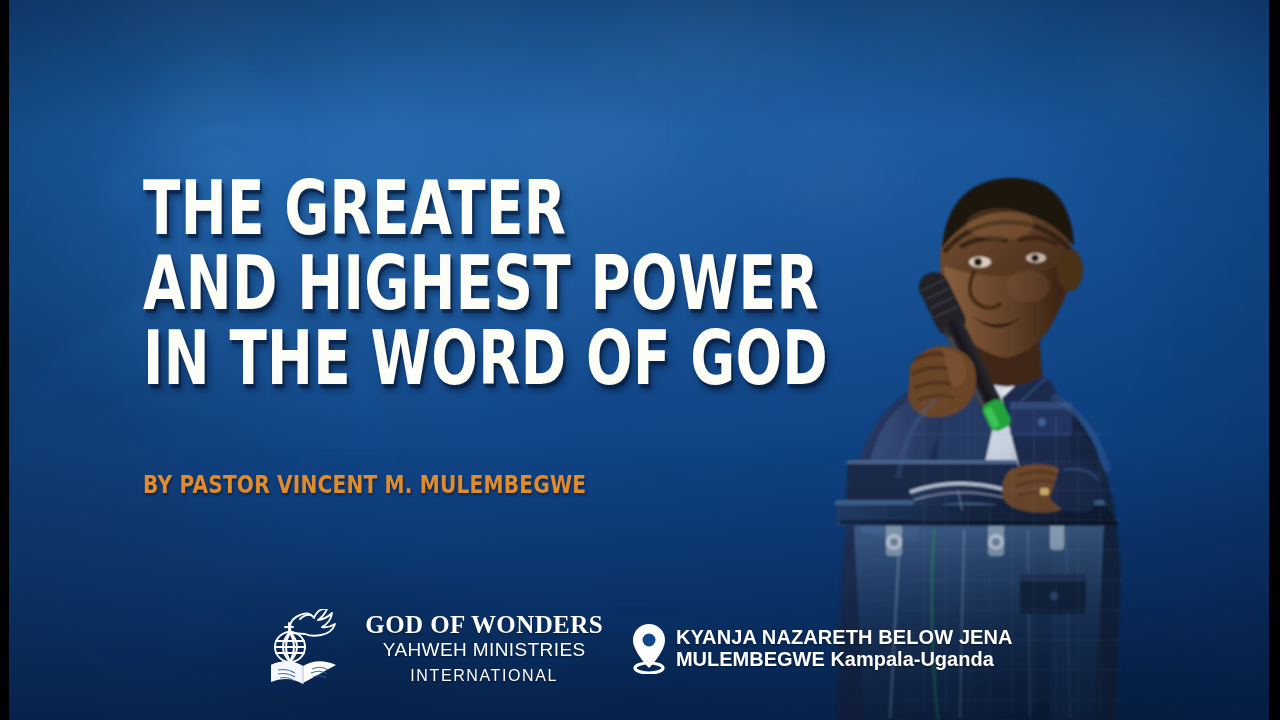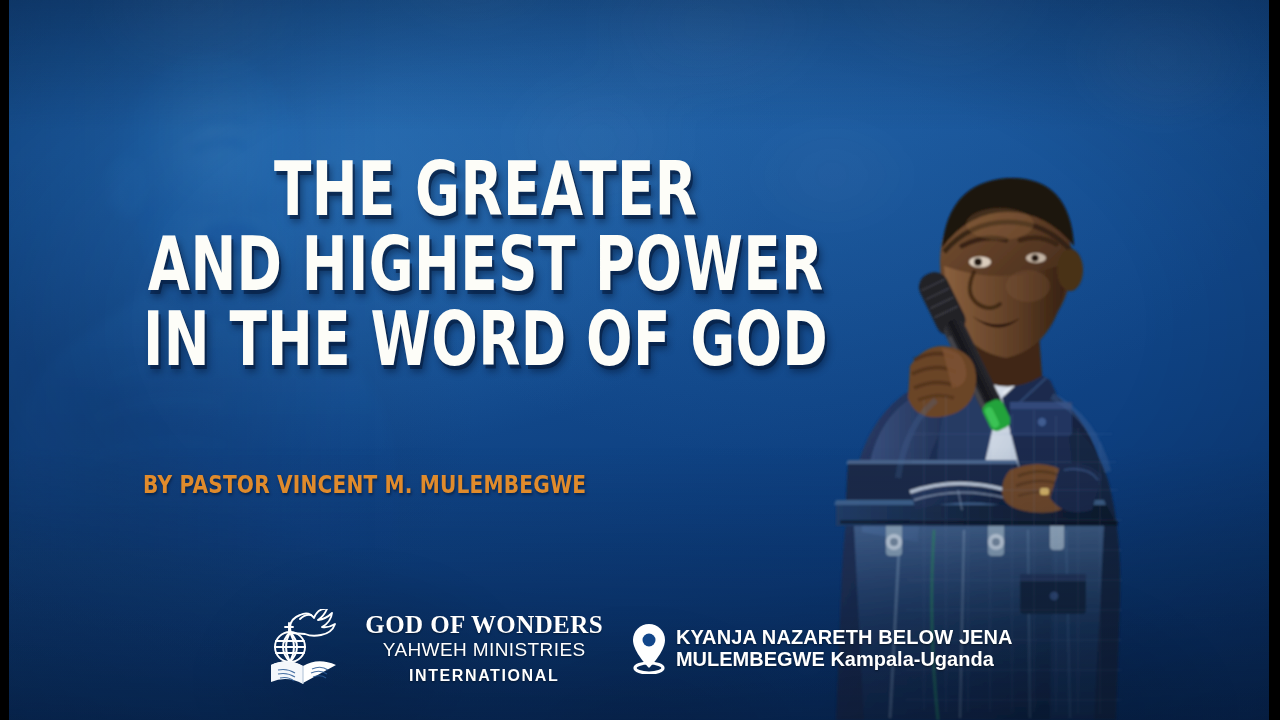--- a/index.html
+++ b/index.html
@@ -101,23 +101,22 @@
     right: 35px;
     top: 170px;
     width: 420px;
     height: 550px;
   }
 
   
   #title-block {
     position: absolute;
     left: 143px;
-    top: 153px;
+    top: 172px;
     z-index: 30;
-    text-align: center;
   }
   .title-line {
     color: #fdfdf8;
     font-family: "DejaVu Sans", sans-serif;
     font-weight: bold;
     font-size: 74px;
     line-height: 0.985;
     letter-spacing: 0.5px;
     transform: scaleX(0.74);
     transform-origin: left center;
@@ -179,21 +178,21 @@
   }
   .lw2 {
     font-family: "Liberation Sans", sans-serif;
     font-weight: normal;
     font-size: 19px;
     letter-spacing: 0.4px;
     margin-top: 3px;
   }
   .lw3 {
     font-family: "Liberation Sans", sans-serif;
-    font-weight: bold;
+    font-weight: normal;
     font-size: 16px;
     letter-spacing: 1.6px;
     margin-top: 9px;
   }
 
   #venue {
     display: flex;
     align-items: center;
     gap: 7px;
   }

